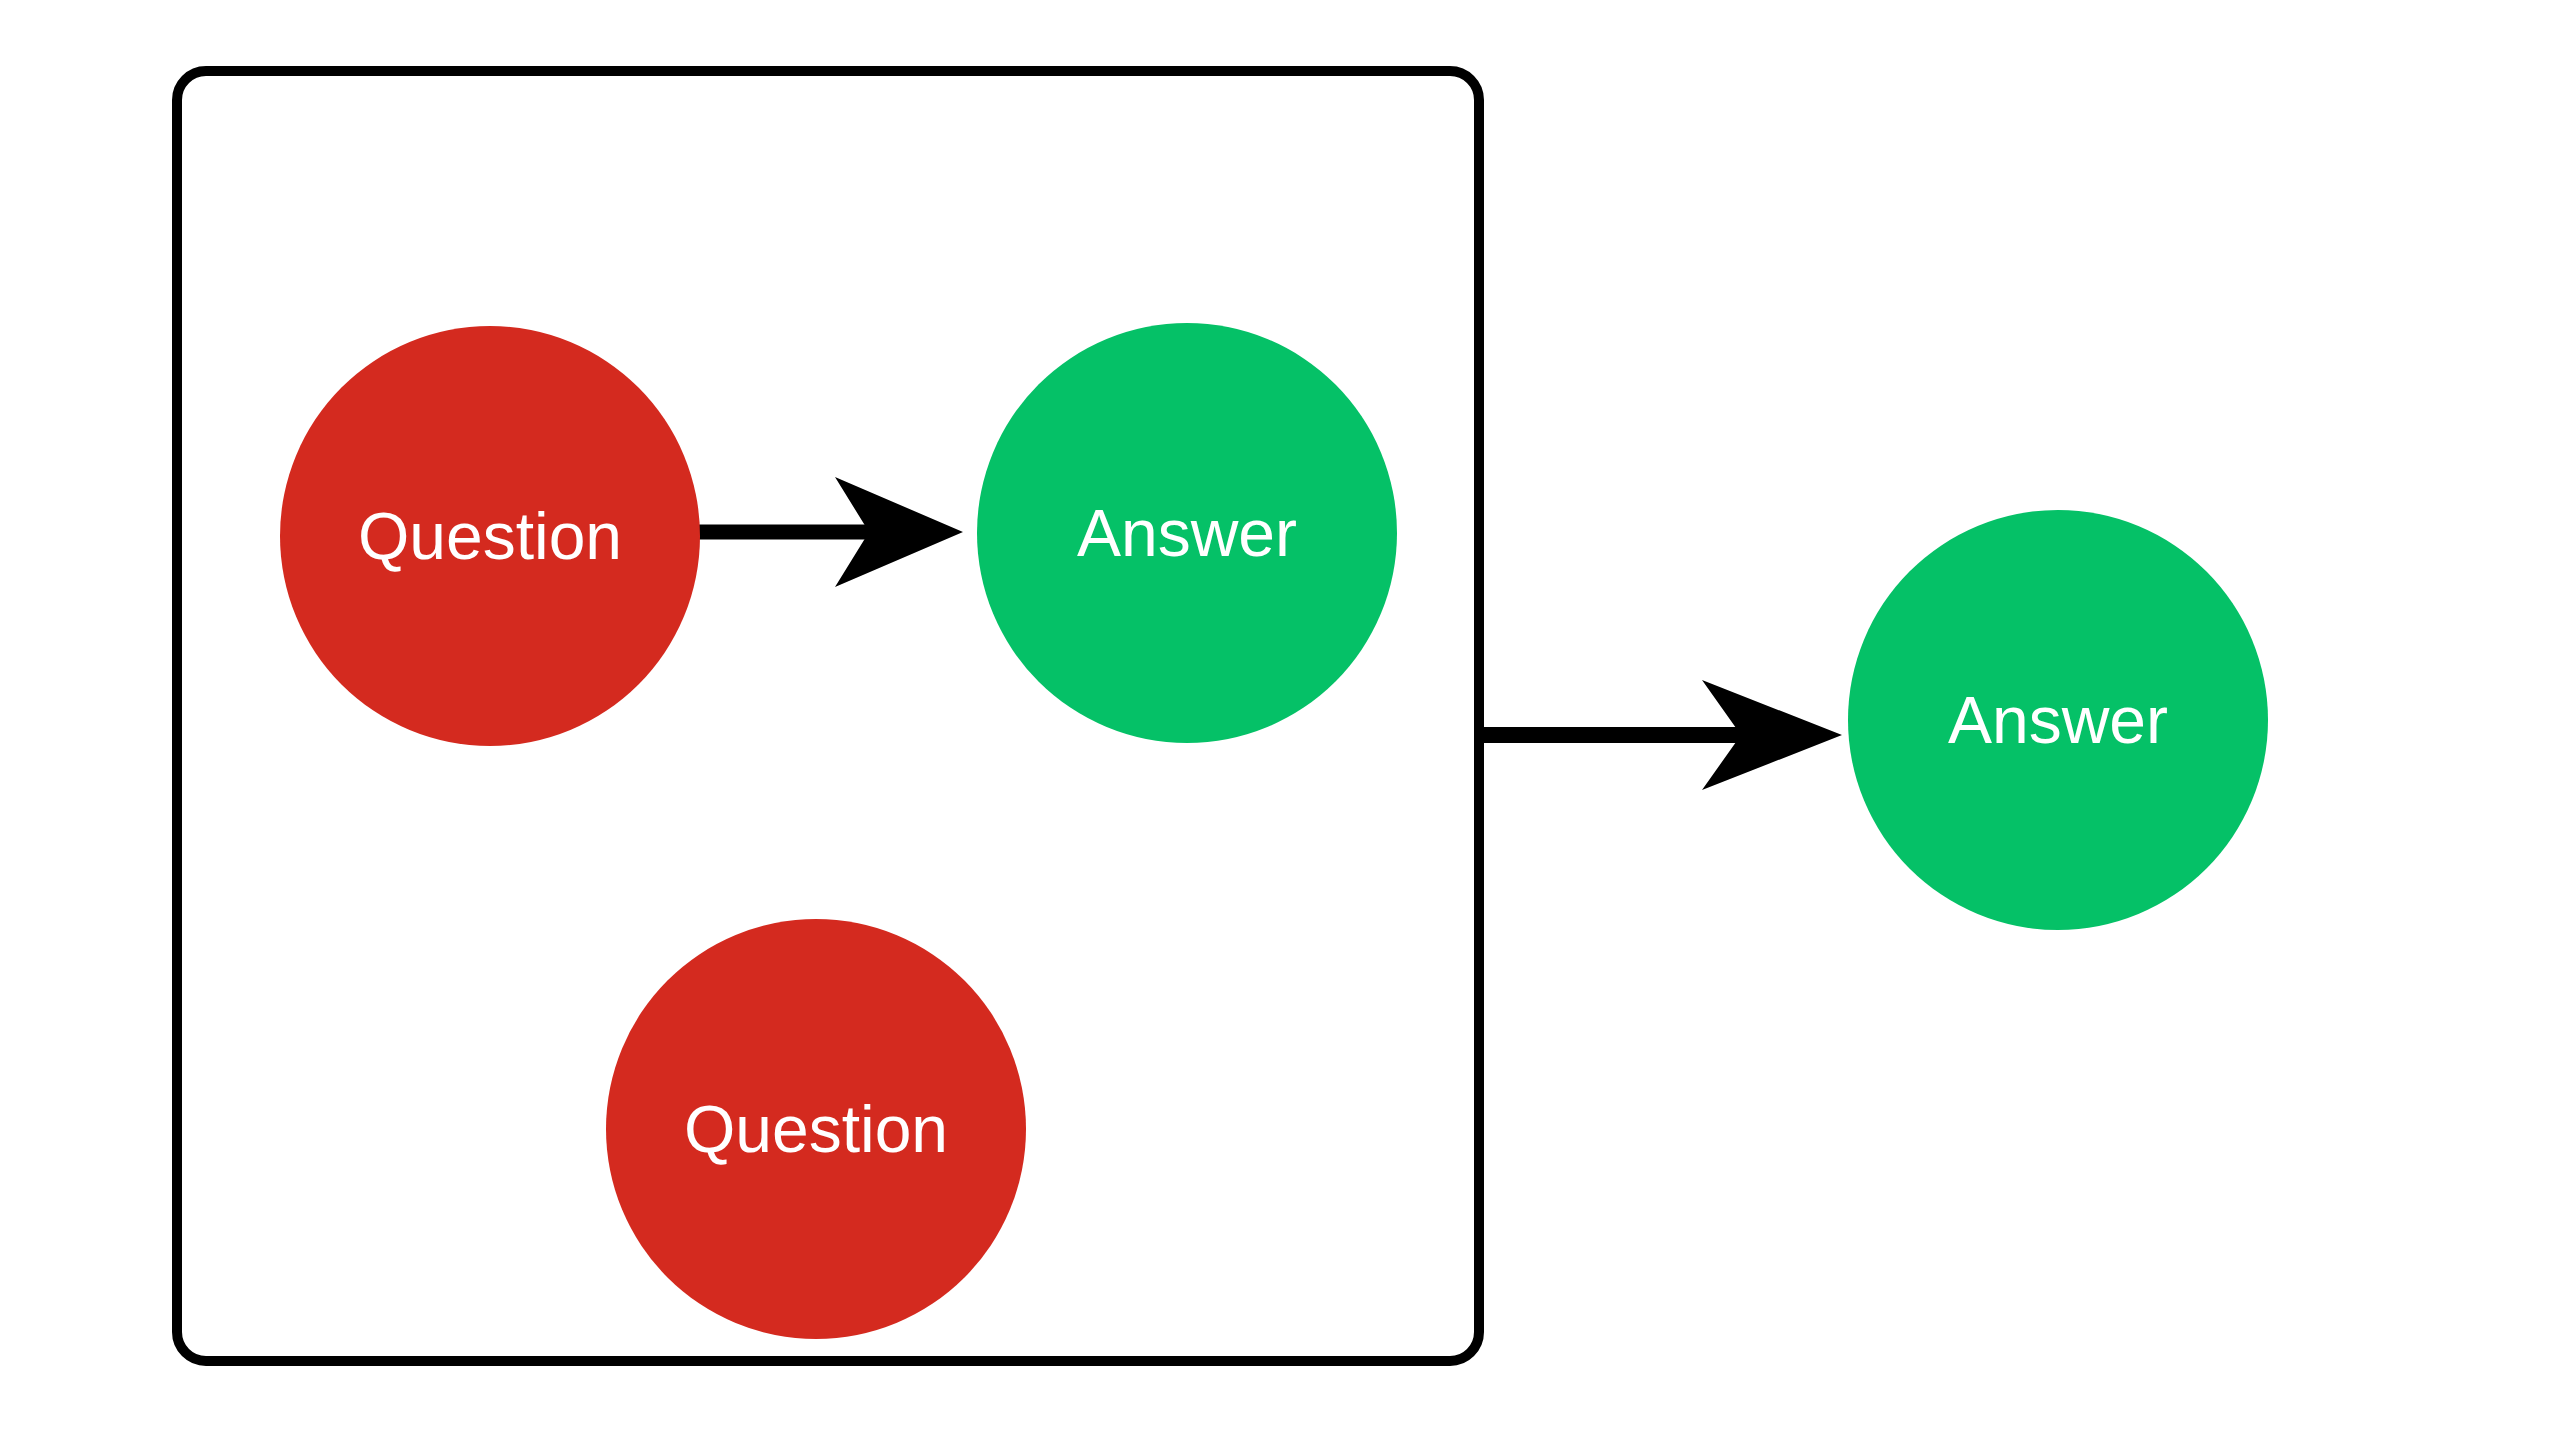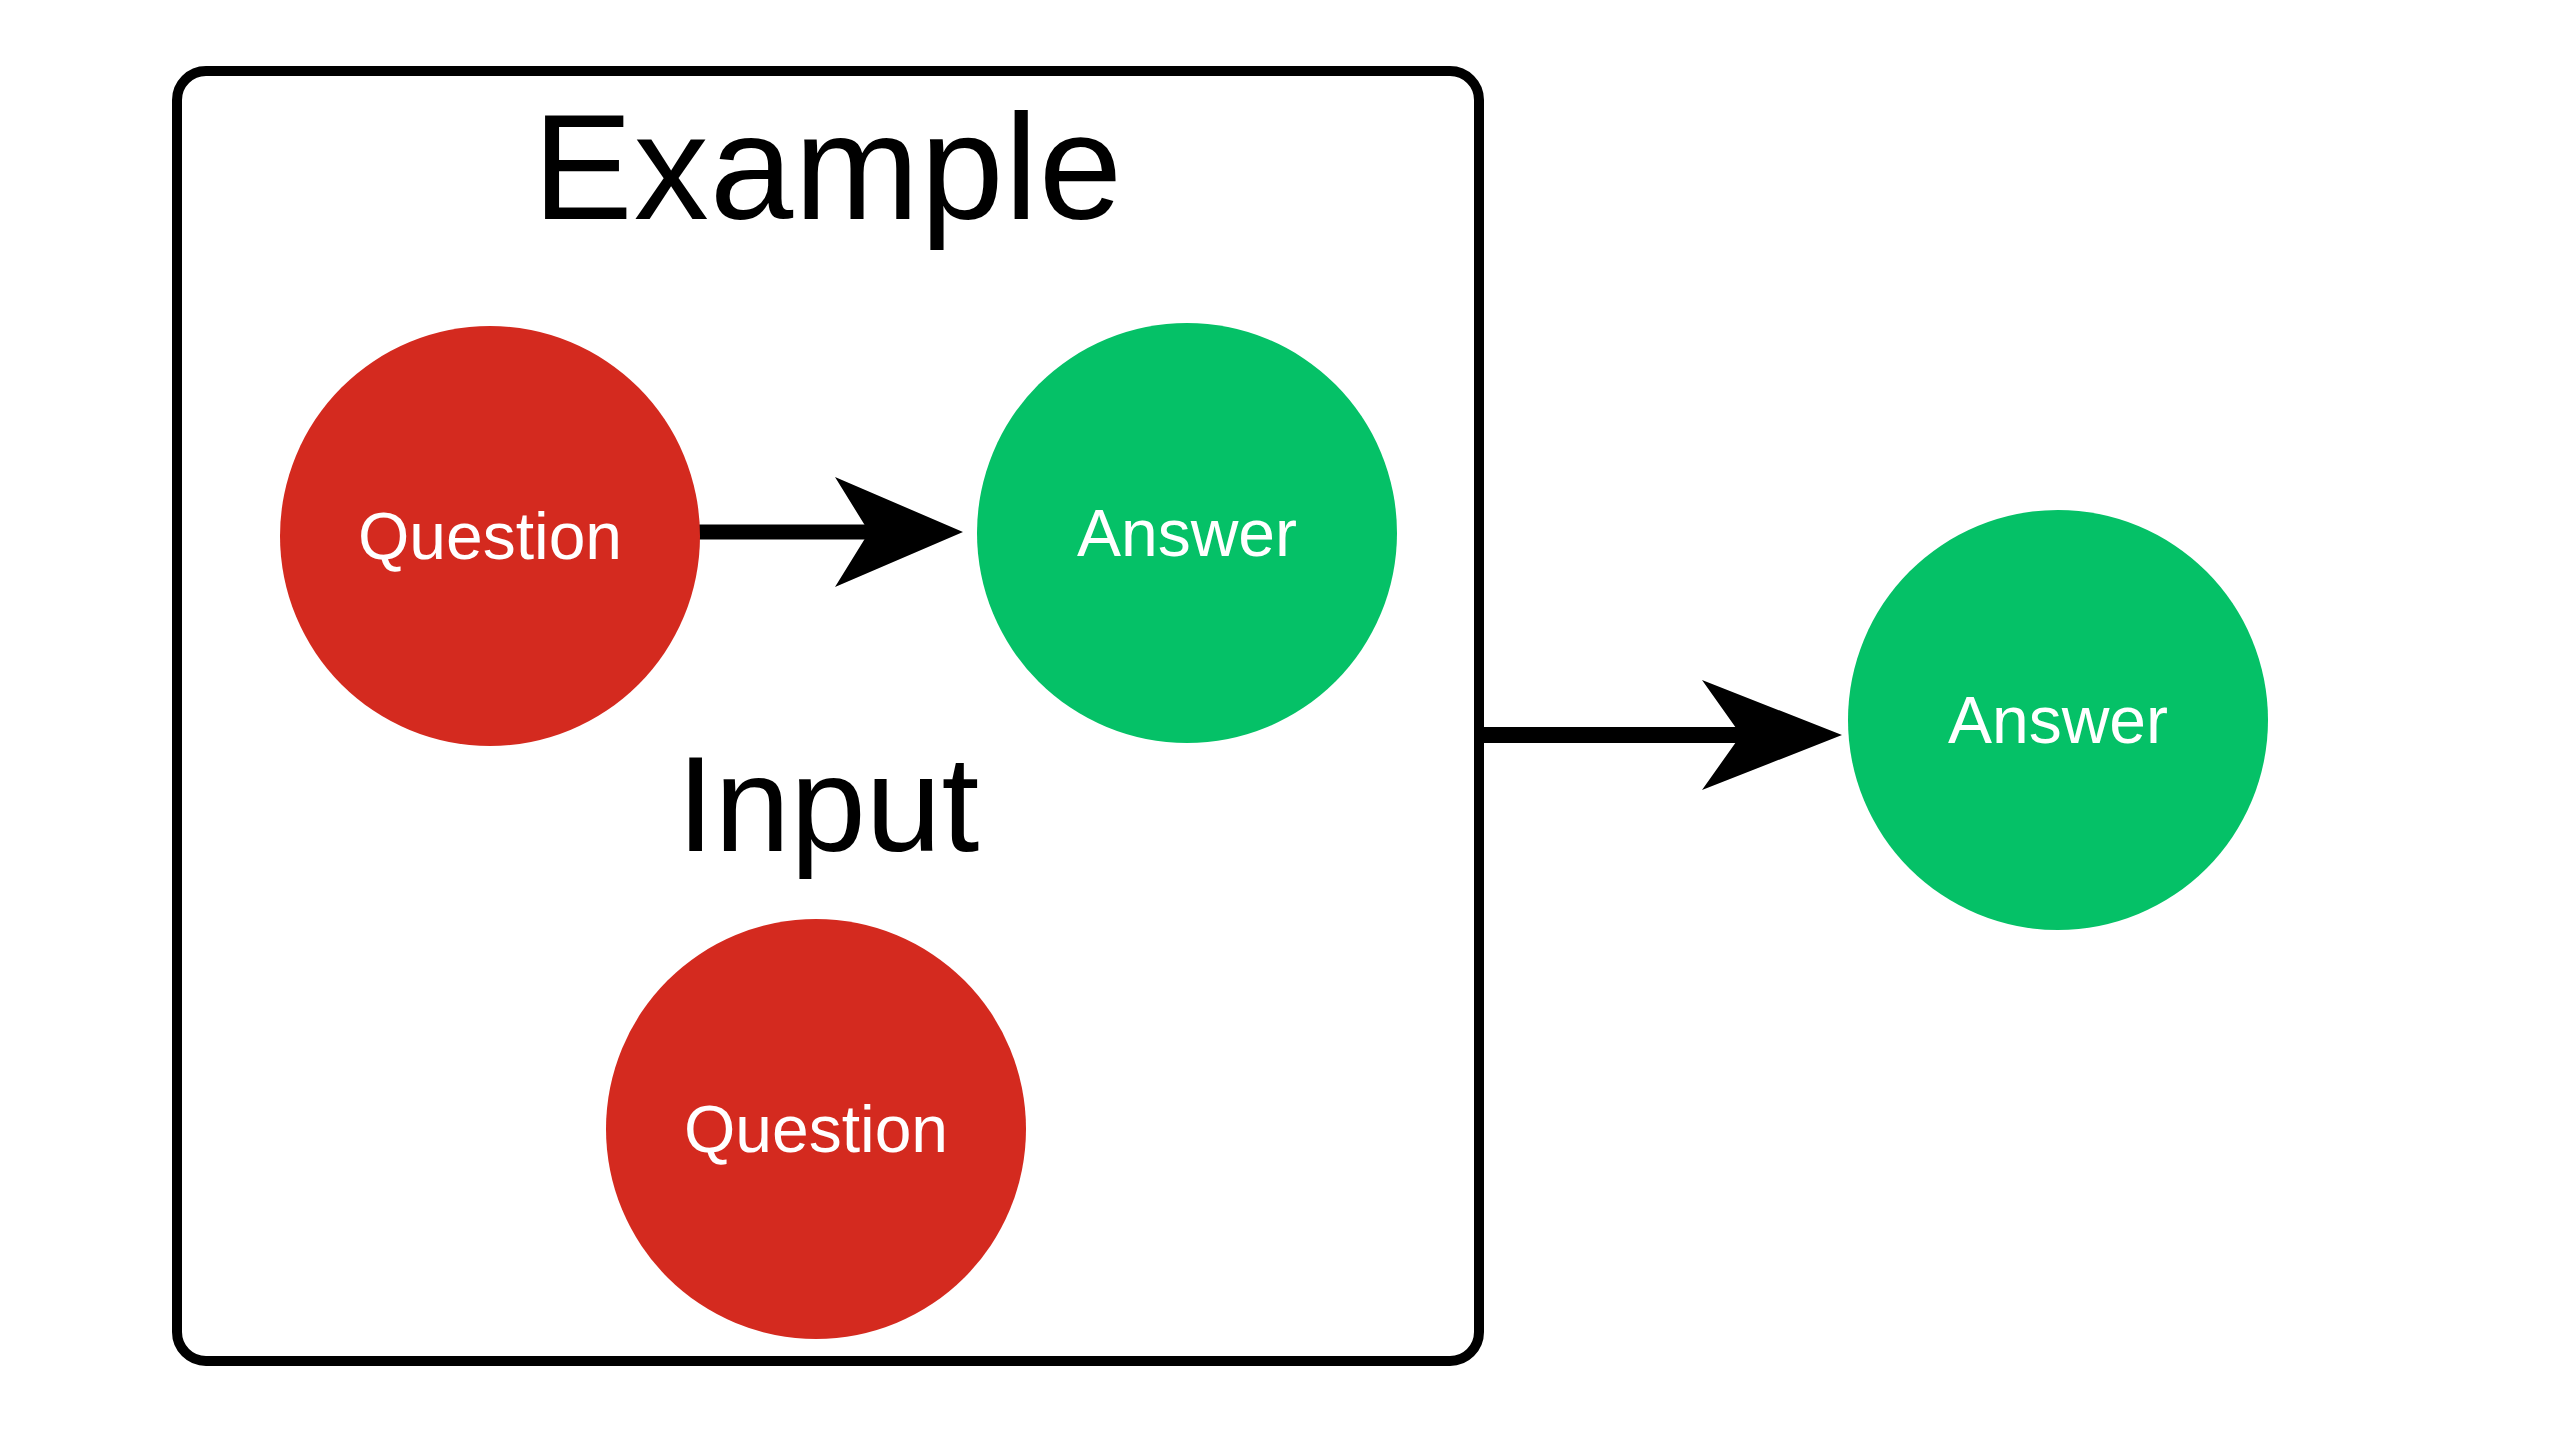--- a/index.html
+++ b/index.html
@@ -65,23 +65,21 @@
     pointer-events: none;
   }
 </style>
 </head>
 <body>
 
 <div class="canvas">
 
   <div class="group-box" style="border-color: rgb(0, 0, 0);"></div>
 
-  <div class="heading example" style="color: rgb(0, 0, 0);">Example</div>
 
-  <div class="heading input" style="color: rgb(0, 0, 0);">Input</div>
 
   <svg class="arrow-layer" viewBox="0 0 2560 1439">
     <g>
       <line x1="695" y1="532" x2="872" y2="532" stroke-width="15" stroke="#000000"></line>
       <polygon points="963,532 835,477 869,532 835,587" fill="#000000"></polygon>
     </g>
     <g>
       <line x1="1479" y1="735" x2="1744" y2="735" stroke-width="16" stroke="#000000"></line>
       <polygon points="1842,735 1702,680 1741,735 1702,790" fill="#000000"></polygon>
     </g>

